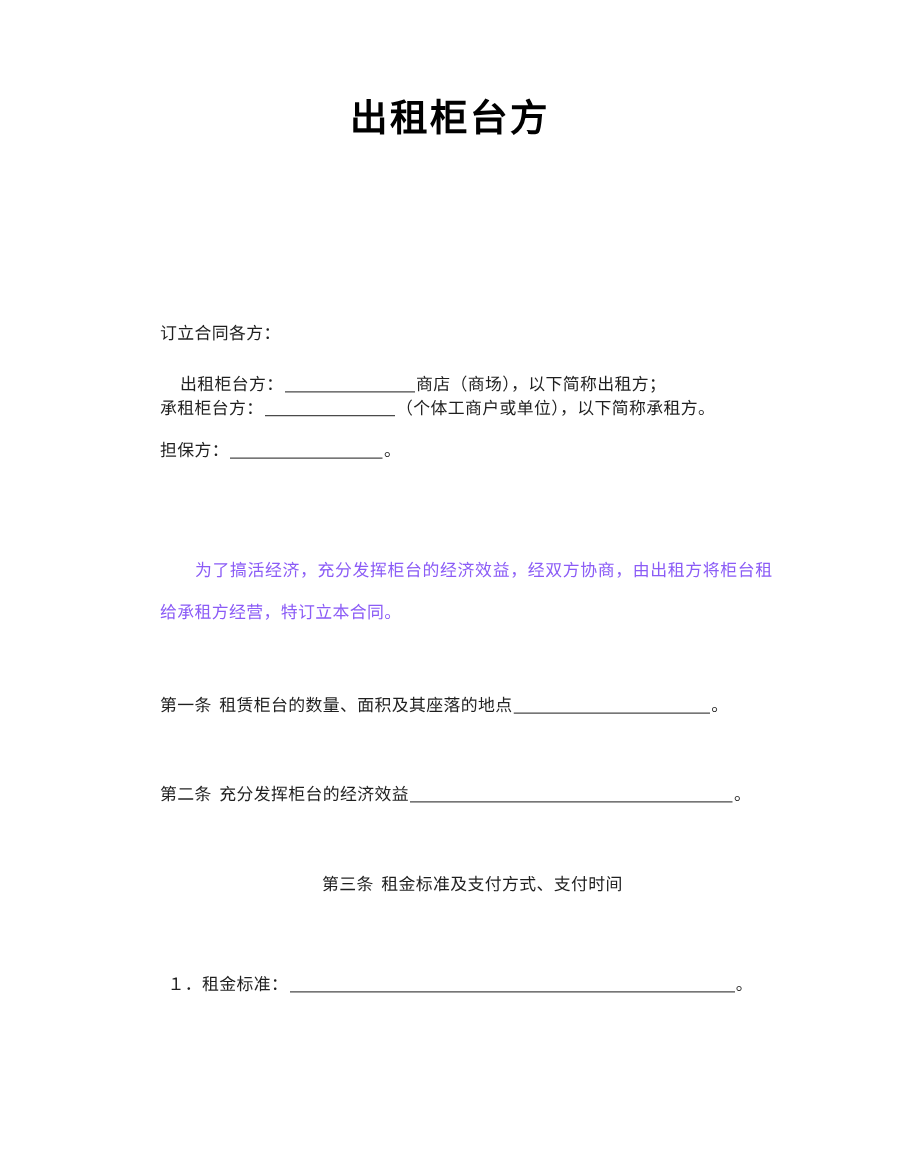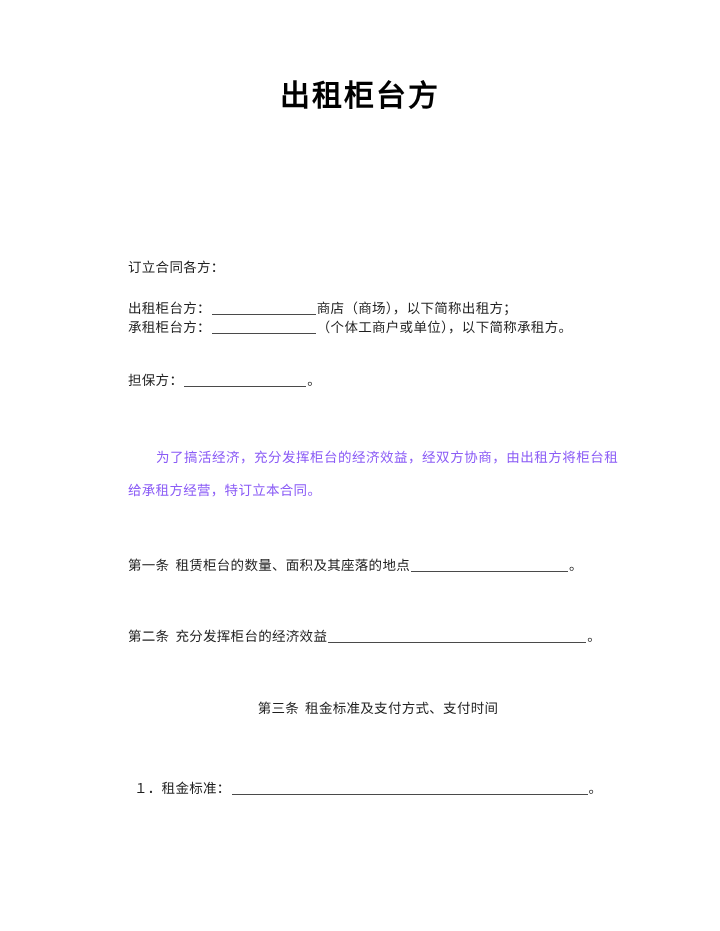--- a/index.html
+++ b/index.html
@@ -73,23 +73,23 @@
     line-height: 33px;
     color: #8b5cf6;
     text-align: justify;
     text-justify: inter-ideograph;
     text-indent: 28px;
     letter-spacing: 0.3px;
   }
 
   
   #l-parties      { top: 228px; margin-top: 28px; }
-  #l-lessor       { top: 297px; }
+  #l-lessor       { top: 297px; margin-left: 16px; }
   #l-lessee       { top: 318px; font-family: Liberation Mono, monospace; }
-  #l-guarantor    { top: 369px; }
+  #l-guarantor    { top: 350px; }
   #p-preamble     { top: 441px; }
   #l-article-1    { top: 554px; }
   #l-article-2    { top: 625px; }
   #l-article-3    { top: 697px; text-align: center; }
   #l-item-1       { top: 777px; left: 134px; }
 
   .sep { display: inline-block; width: 6px; }
 </style>
 </head>
 <body>

